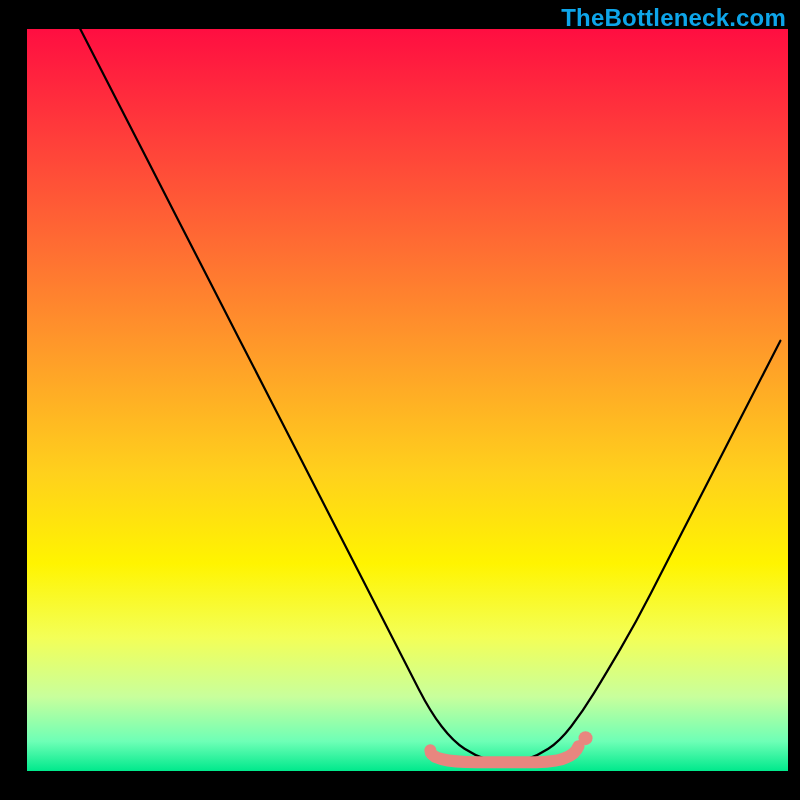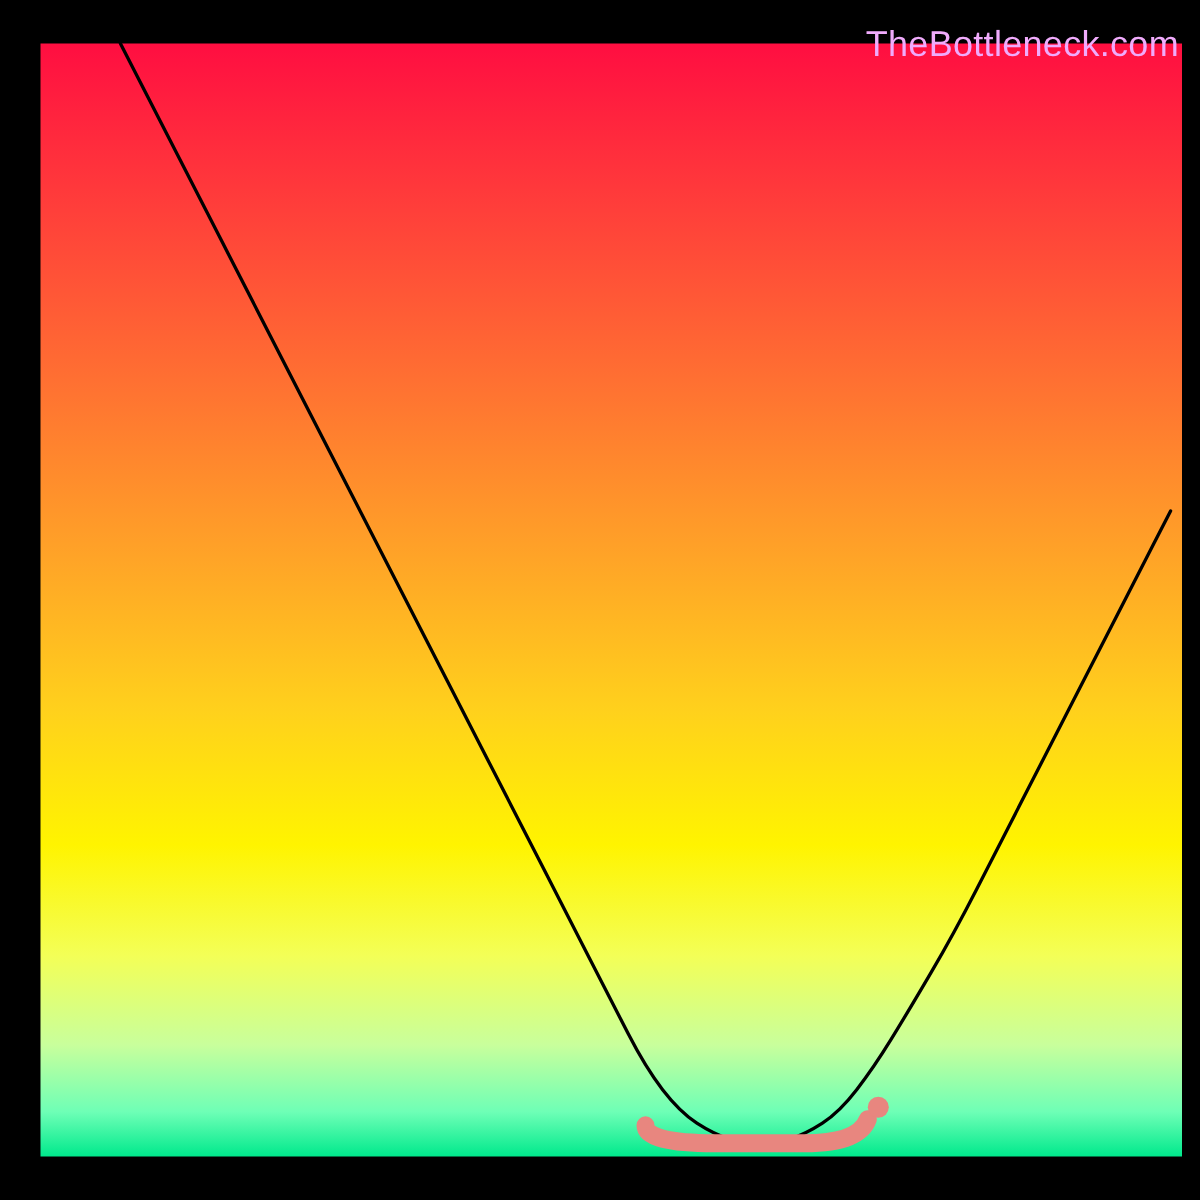--- a/index.html
+++ b/index.html
@@ -11,25 +11,25 @@
     overflow: hidden;
     font-family: Arial, Helvetica, sans-serif;
   }
   .frame {
     position: relative;
     width: 800px;
     height: 800px;
   }
   .watermark {
     position: absolute;
-    top: 16px;
+    top: 4px;
     right: 14px;
-    color: #f0abfc;
+    color: #0ea5e9;
     font-size: 24px;
-    font-weight: 400;
+    font-weight: 700;
     letter-spacing: 0.2px;
     user-select: none;
   }
   svg {
     display: block;
   }
 </style>
 </head>
 <body>
 

